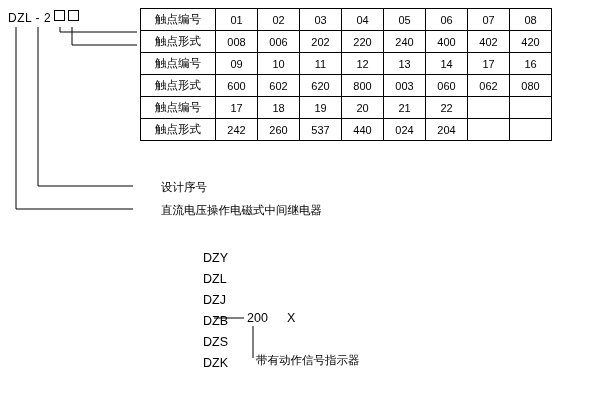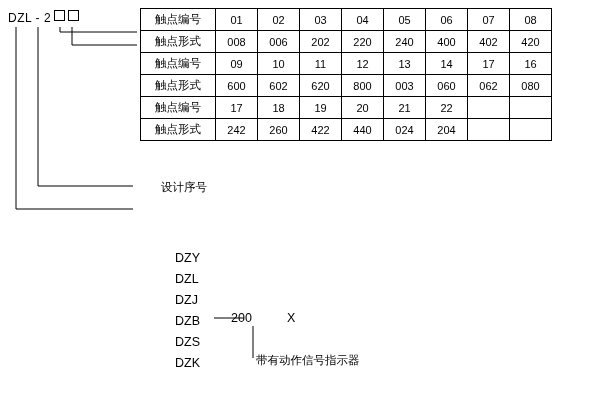--- a/index.html
+++ b/index.html
@@ -85,24 +85,24 @@
   .cap-relay  { left: 136px; top: 203px; }
 
   
   .series-list {
     position: absolute;
     left: 175px;
     top: 248px;
     font-size: 12.5px;
     line-height: 21px;
   }
-  .series-list div { height: 21px; }
+  .series-list div { height: 21px; margin-left: 28px; }
   .series-200 {
     position: absolute;
-    left: 231px;
+    left: 247px;
     top: 311px;
     font-size: 12.5px;
     white-space: nowrap;
   }
   .series-x {
     position: absolute;
     left: 287px;
     top: 311px;
     font-size: 12.5px;
   }
@@ -192,32 +192,33 @@
           <td class="cell">20</td>
           <td class="cell">21</td>
           <td class="cell">22</td>
           <td class="cell"></td>
           <td class="cell"></td>
         </tr>
         <tr>
           <td class="label">触点形式</td>
           <td class="cell">242</td>
           <td class="cell">260</td>
-          <td class="cell">422</td>
+          <td class="cell">537</td>
           <td class="cell">440</td>
           <td class="cell">024</td>
           <td class="cell">204</td>
           <td class="cell"></td>
           <td class="cell"></td>
         </tr>
       </tbody>
     </table>
   </div>
 
   <div class="caption cap-design">设计序号</div>
+  <div class="caption cap-relay">直流电压操作电磁式中间继电器</div>
 
   <div class="series-list">
     <div>DZY</div>
     <div>DZL</div>
     <div>DZJ</div>
     <div>DZB</div>
     <div>DZS</div>
     <div>DZK</div>
   </div>
   <div class="series-200">200</div>

